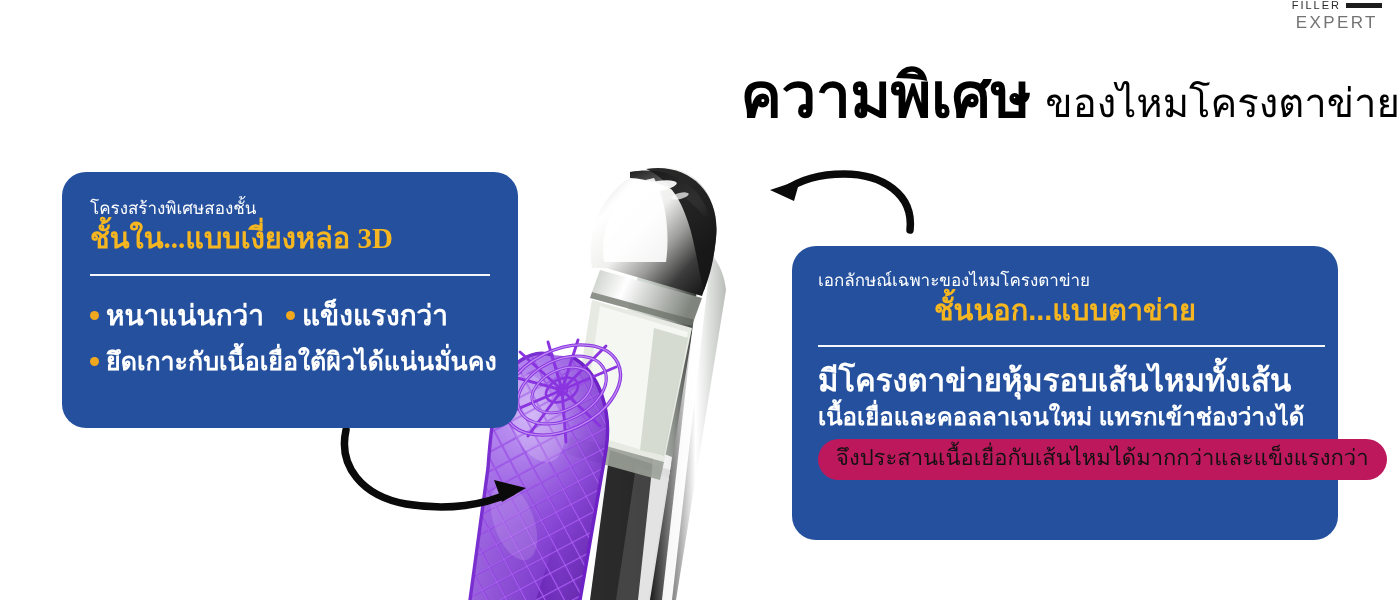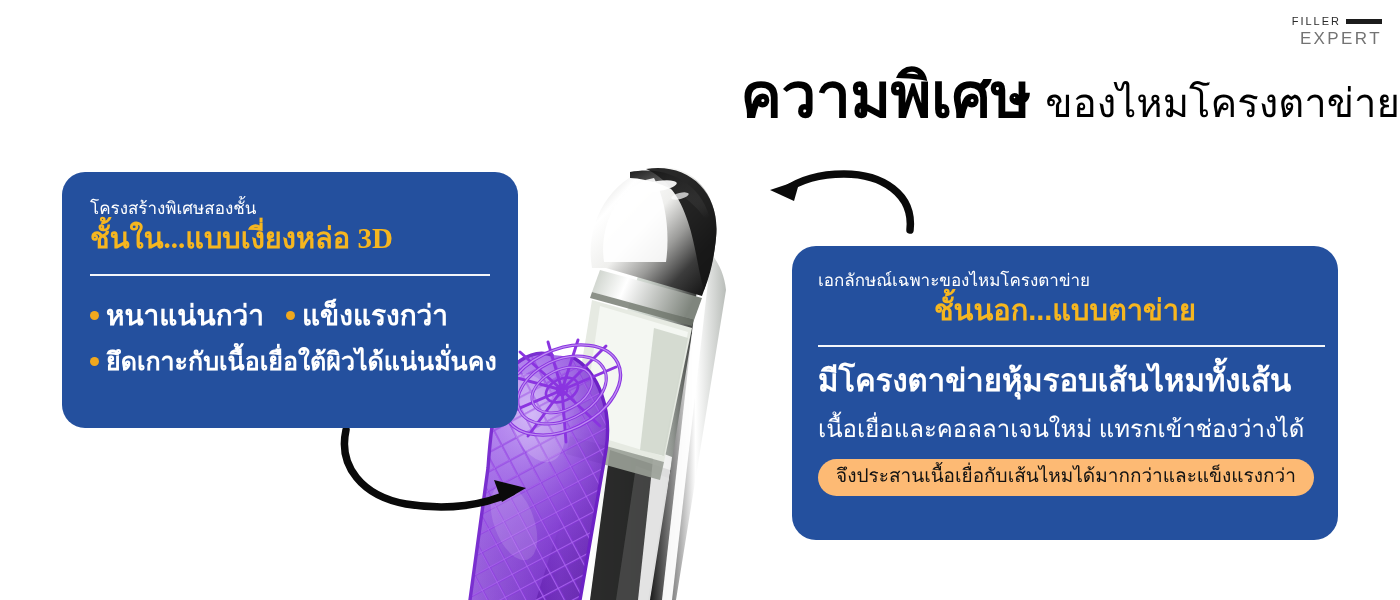--- a/index.html
+++ b/index.html
@@ -16,22 +16,22 @@
     width: 1400px;
     height: 600px;
     background: #ffffff;
     overflow: hidden;
   }
 
   
   .logo {
     position: absolute;
     right: 18px;
-    top: 16px;
-    text-align: right;
+    top: 0;
+    text-align: center;
     line-height: 1;
     user-select: none;
   }
   .logo-row1 {
     display: flex;
     align-items: center;
     gap: 5px;
   }
   .logo-filler {
     font-size: 11px;
@@ -116,47 +116,47 @@
   }
   .blist-line {
     display: flex;
     align-items: center;
     color: #ffffff;
     font-weight: 700;
     white-space: nowrap;
   }
 
   
-  #card-left { left: 62px; top: 172px; width: 456px; height: 256px; border-radius: 23px; }
+  #card-left { left: 62px; top: 172px; width: 456px; height: 256px; }
   #card-left .pad { padding: 26px 28px 0 28px; }
   #card-left .card-title { font-size: 29px; margin-top: 2px; font-family: Liberation Serif, serif; }
   #card-left .card-rule { margin: 18px 0 0 0; width: 400px; }
   #card-left .bl-row { display: flex; gap: 22px; margin-top: 17px; }
   #card-left .blist-line { font-size: 28px; }
   #card-left .blist-line.small { font-size: 25px; margin-top: 4px; }
 
   
   #card-right { left: 792px; top: 246px; width: 546px; height: 294px; }
   #card-right .pad { padding: 24px 26px 0 26px; }
   #card-right .card-title { font-size: 29px; margin-top: 2px; text-align: center; }
   #card-right .card-rule { margin: 17px 0 0 0; width: 507px; }
   #card-right .r-big {
     color: #ffffff; font-weight: 700; font-size: 31px;
     margin-top: 16px; white-space: nowrap; line-height: 1.15;
   }
   #card-right .r-sub {
-    color: #ffffff; font-weight: 400; font-size: 24px;
-    margin-top: 16px; white-space: nowrap; line-height: 1.2;
+    color: #ffffff; font-weight: 700; font-size: 24px;
+    margin-top: 4px; white-space: nowrap; line-height: 1.2;
   }
   .pill {
-    margin-top: 16px;
-    background: #fdba74;
+    margin-top: 8px;
+    background: #be185d;
     color: #121212;
     border-radius: 999px;
-    font-size: 19px;
+    font-size: 22px;
     font-weight: 400;
     padding: 6px 18px 8px 18px;
     display: inline-block;
     white-space: nowrap;
     line-height: 1.2;
   }
 
   
   #artwork {
     position: absolute;

